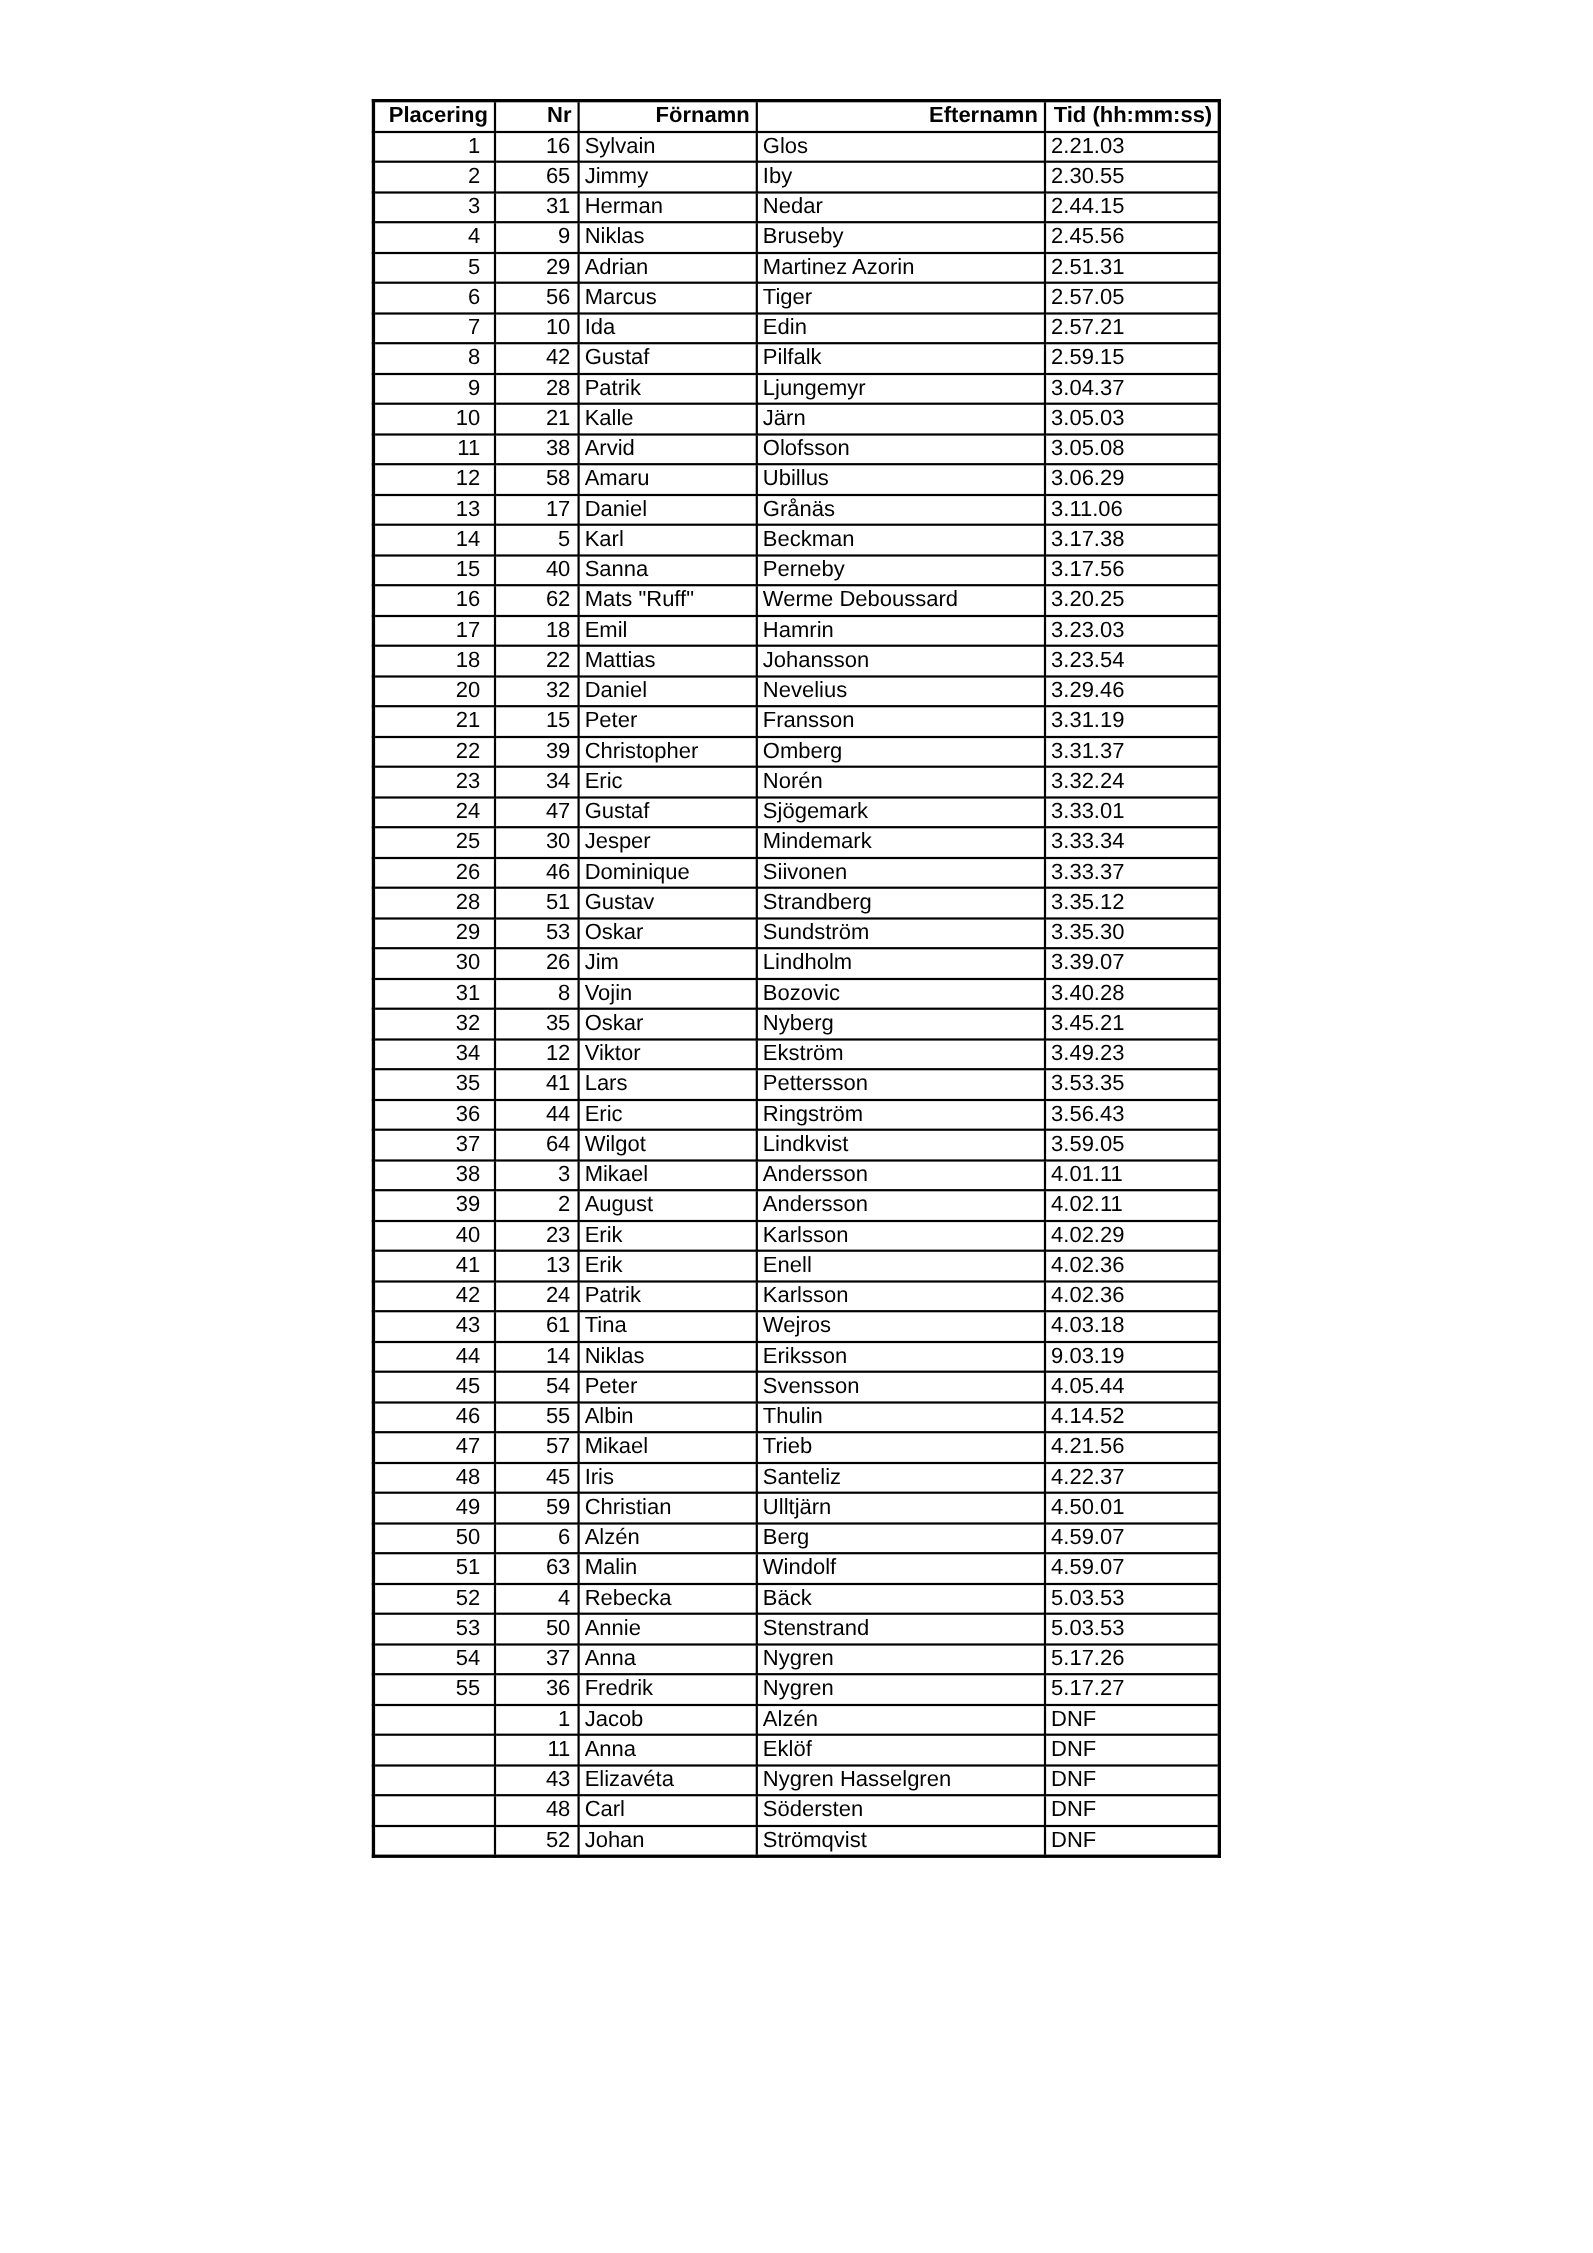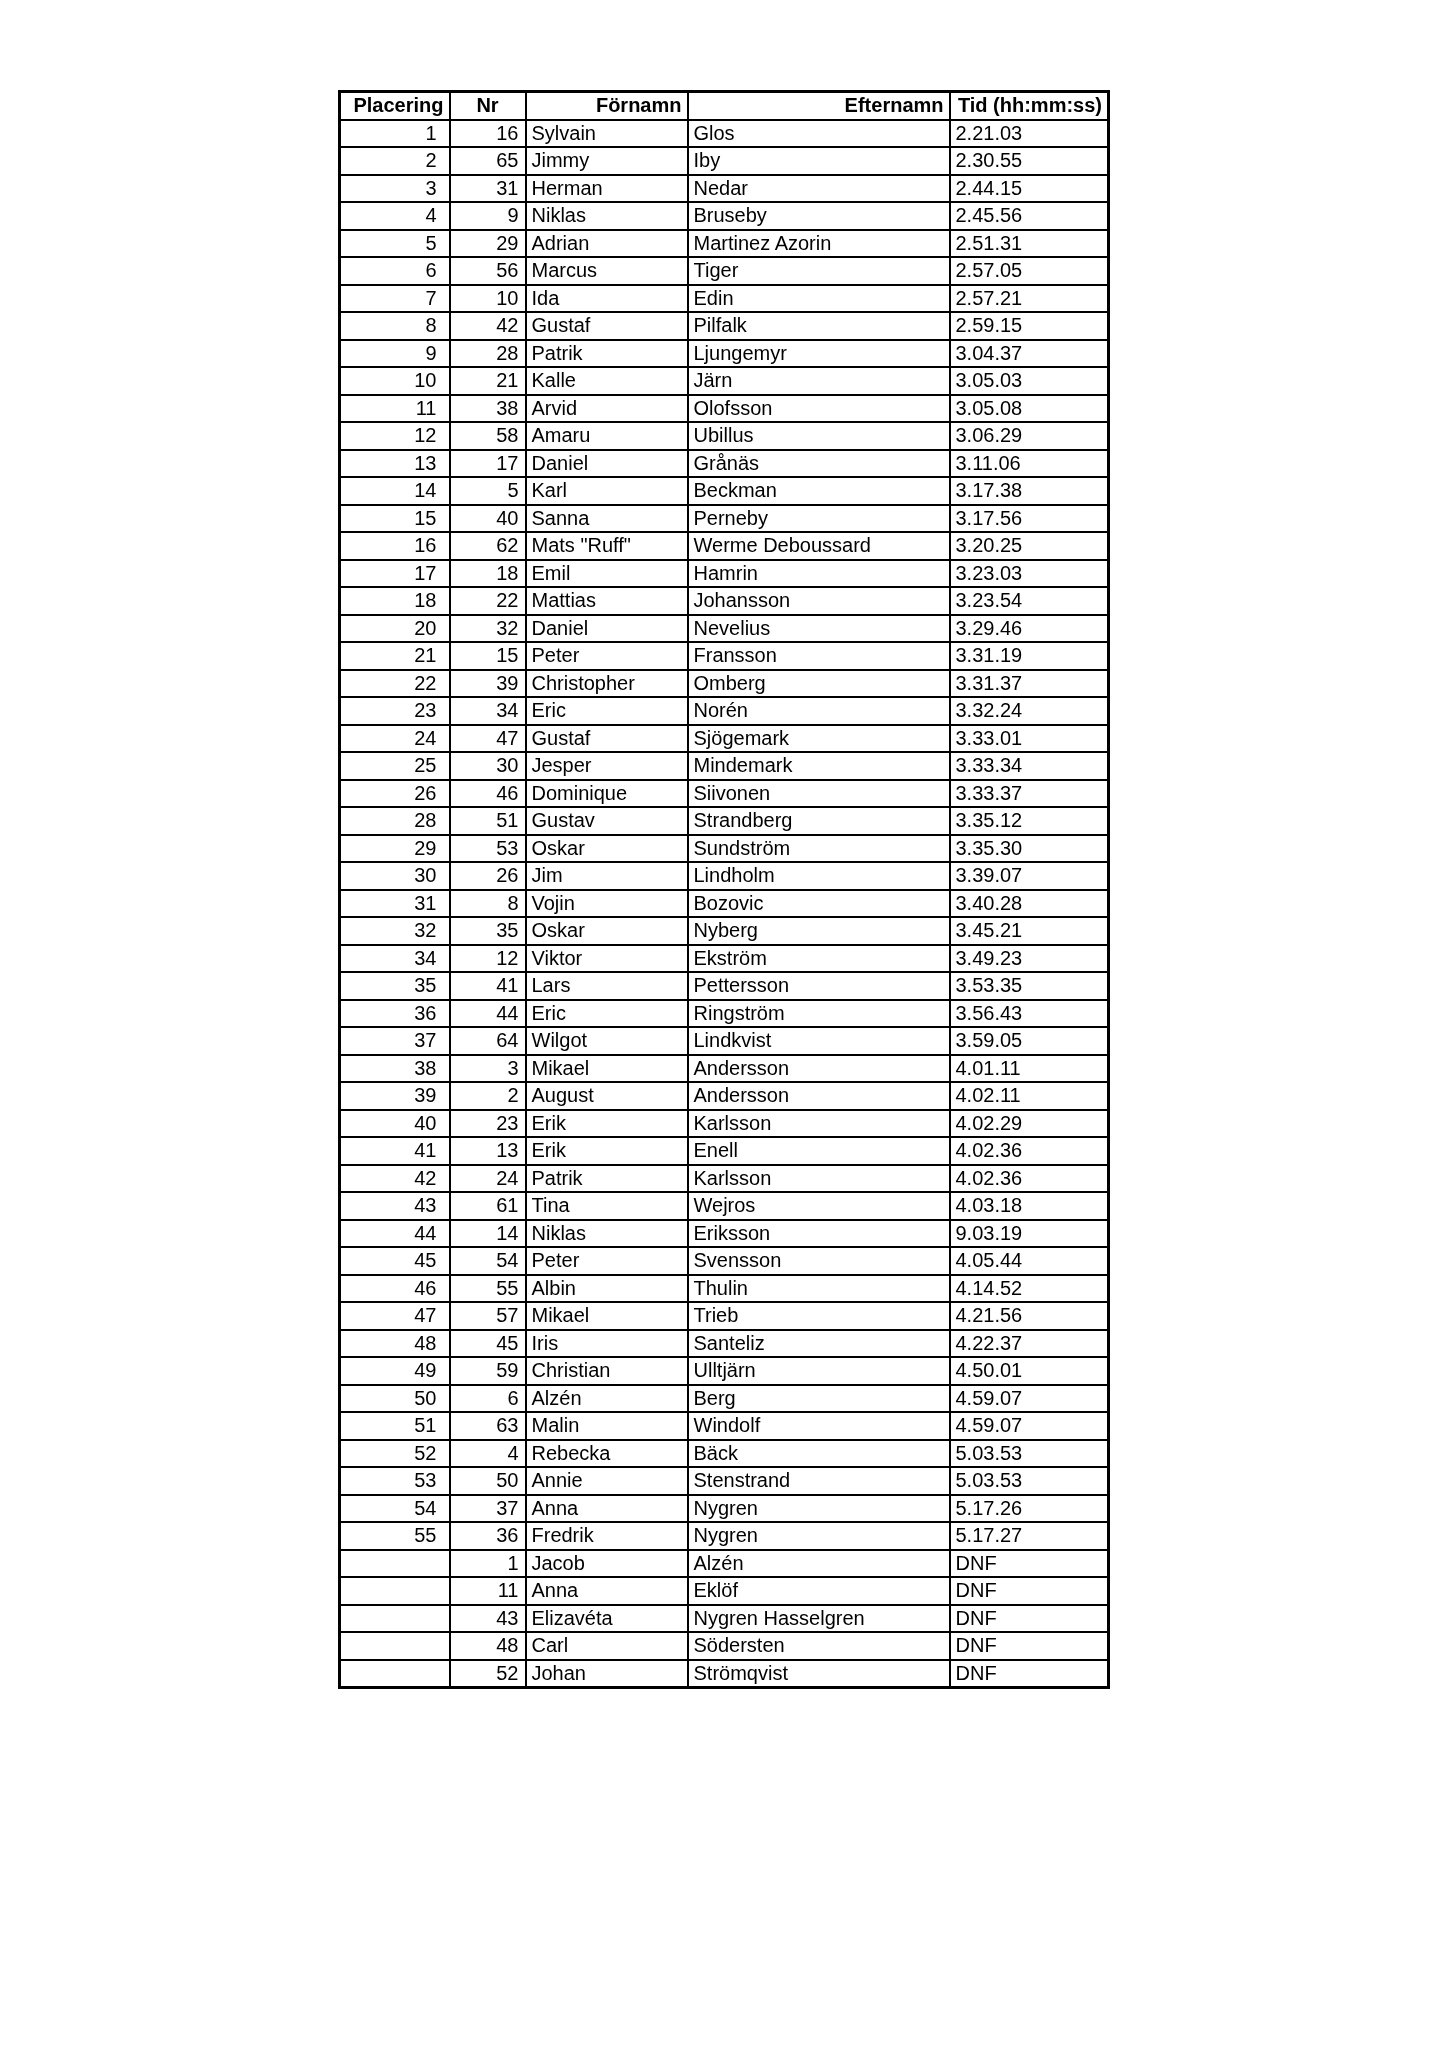--- a/index.html
+++ b/index.html
@@ -25,21 +25,21 @@
     height: 25.5px;
     font-size: 20px;
     line-height: 25px;
     color: #000000;
     vertical-align: middle;
     white-space: nowrap;
     overflow: hidden;
     padding: 0 5px;
   }
   .results th { font-weight: 700; text-align: right; }
-  .results th.a-right { text-align: center; }
+  .results th.a-right { text-align: right; }
   .results td.c0 { text-align: right; padding-right: 12px; }
   .results td.c1 { text-align: right; padding-right: 6px; }
   .results td.c2, .results td.c3, .results td.c4 { text-align: left; }
   col.w0 { width: 110px; }
   col.w1 { width: 76px; }
   col.w2 { width: 162px; }
   col.w3 { width: 262px; }
   col.w4 { width: 159px; }
 </style>
 </head>

